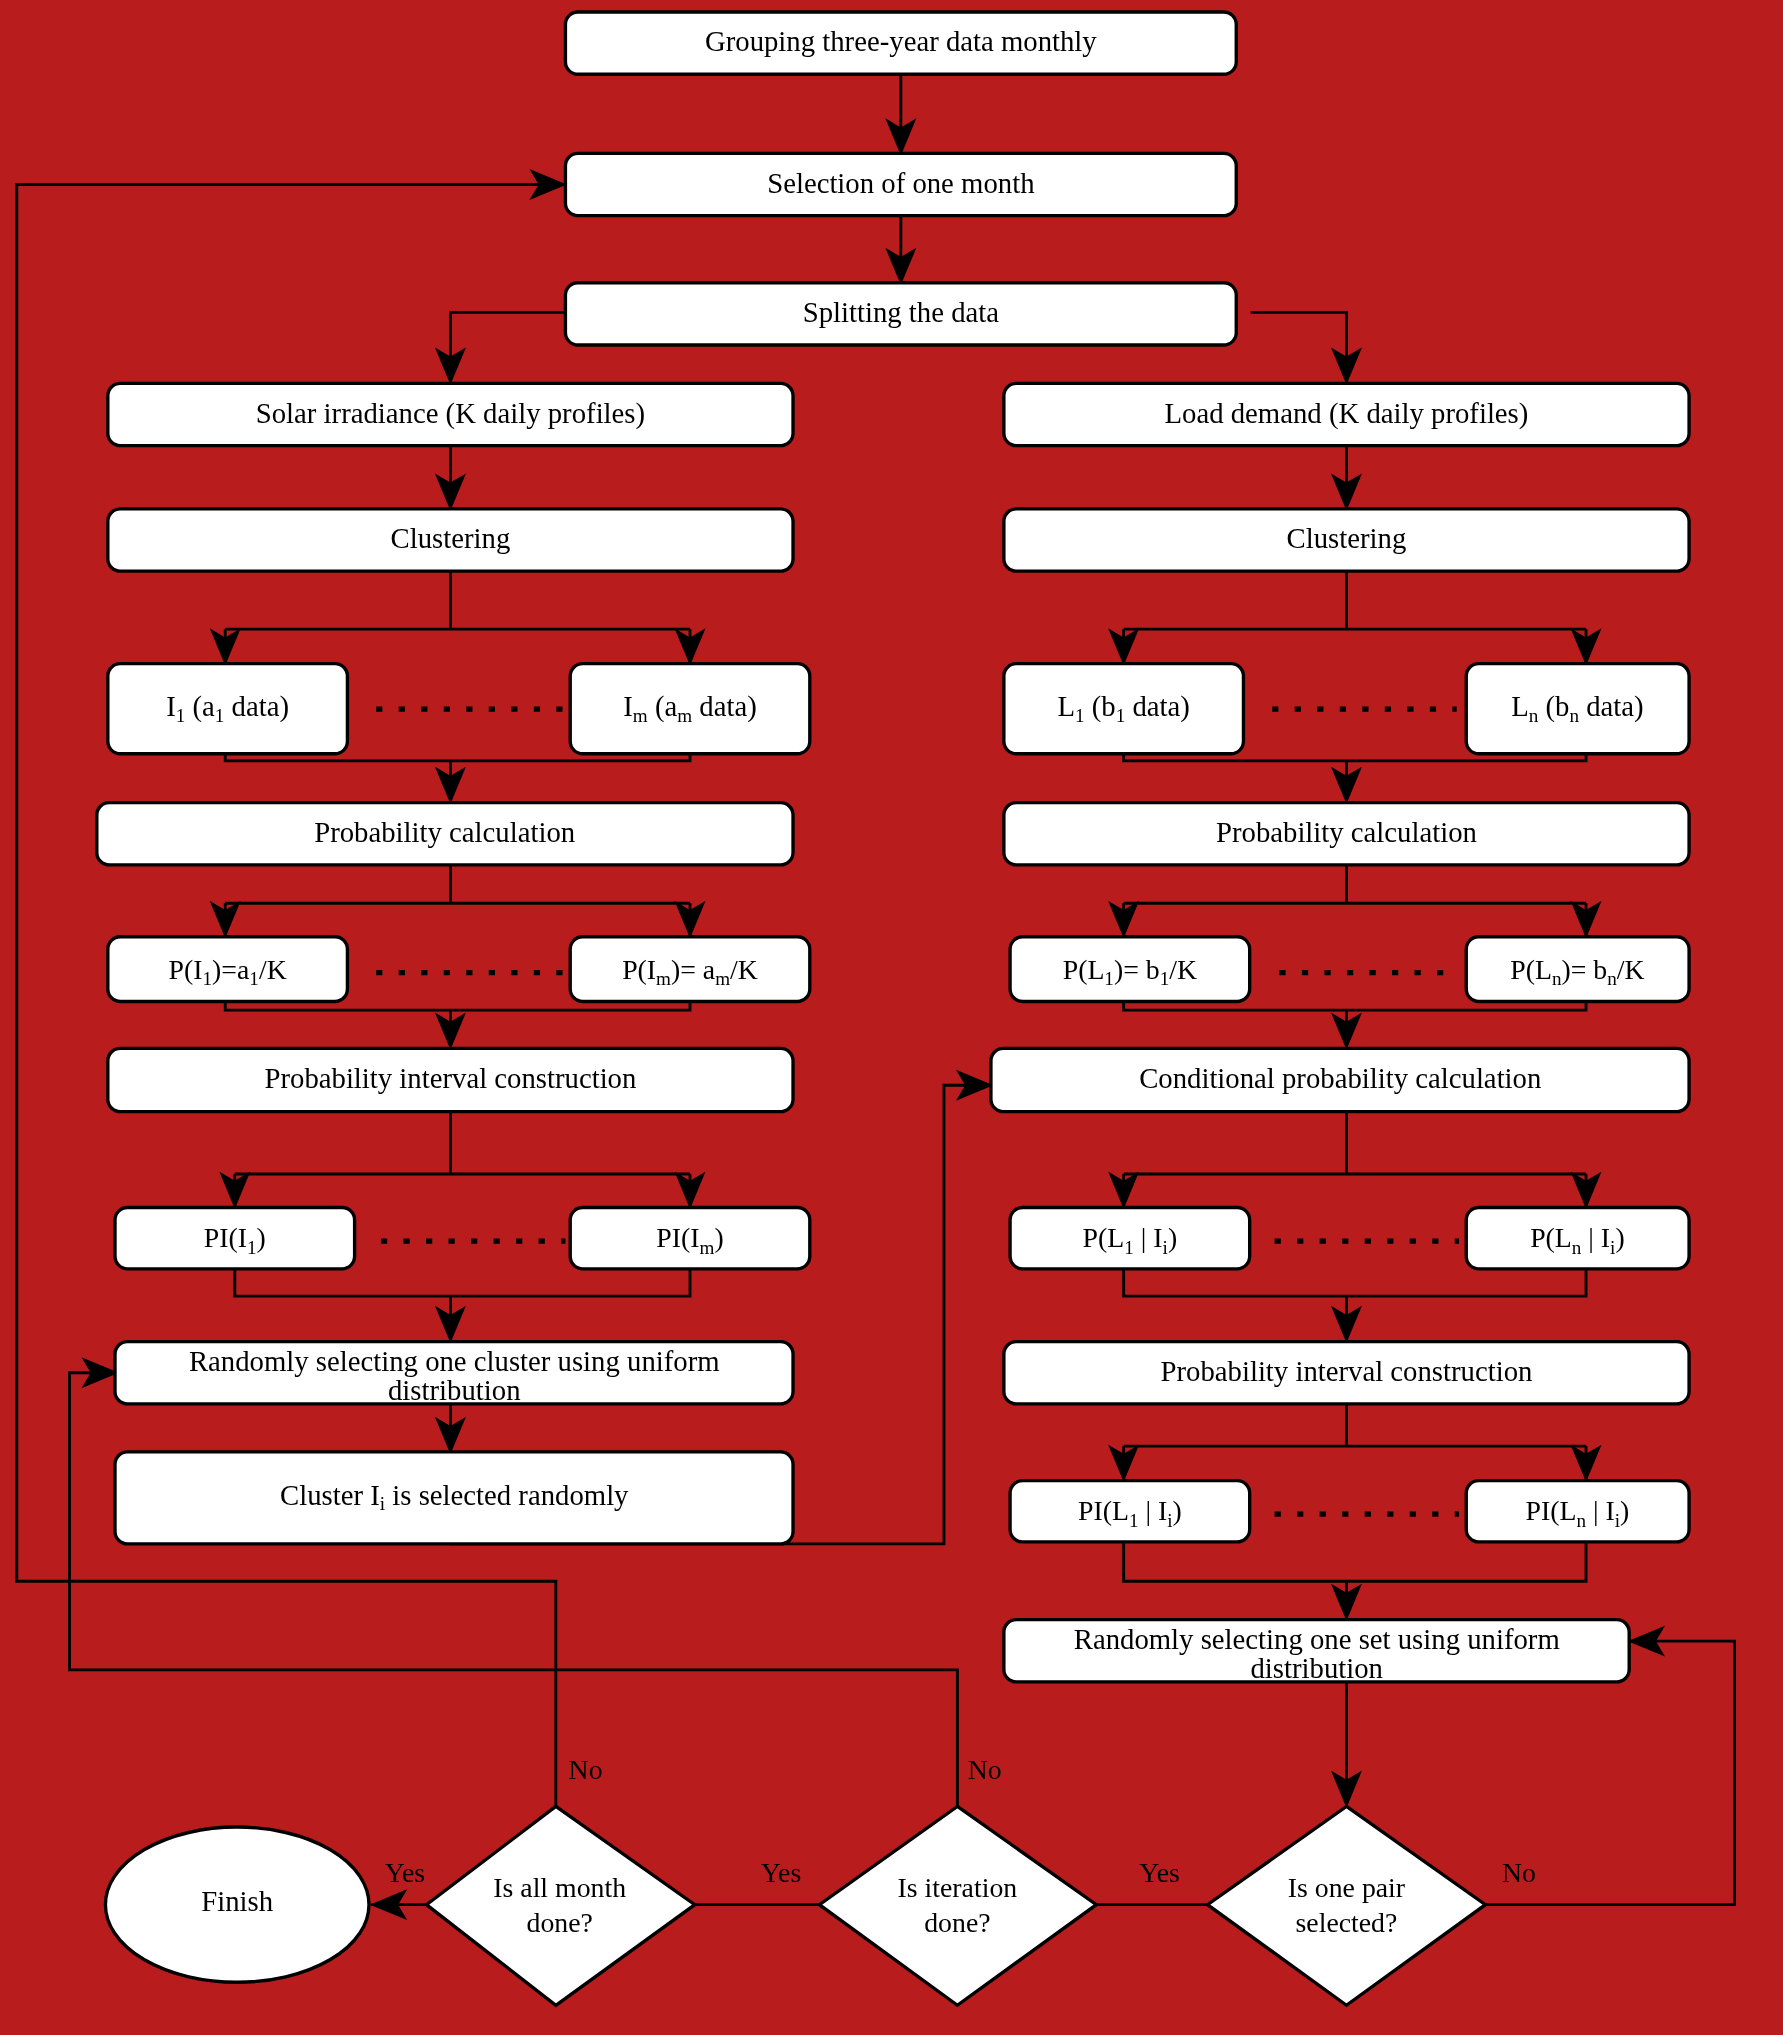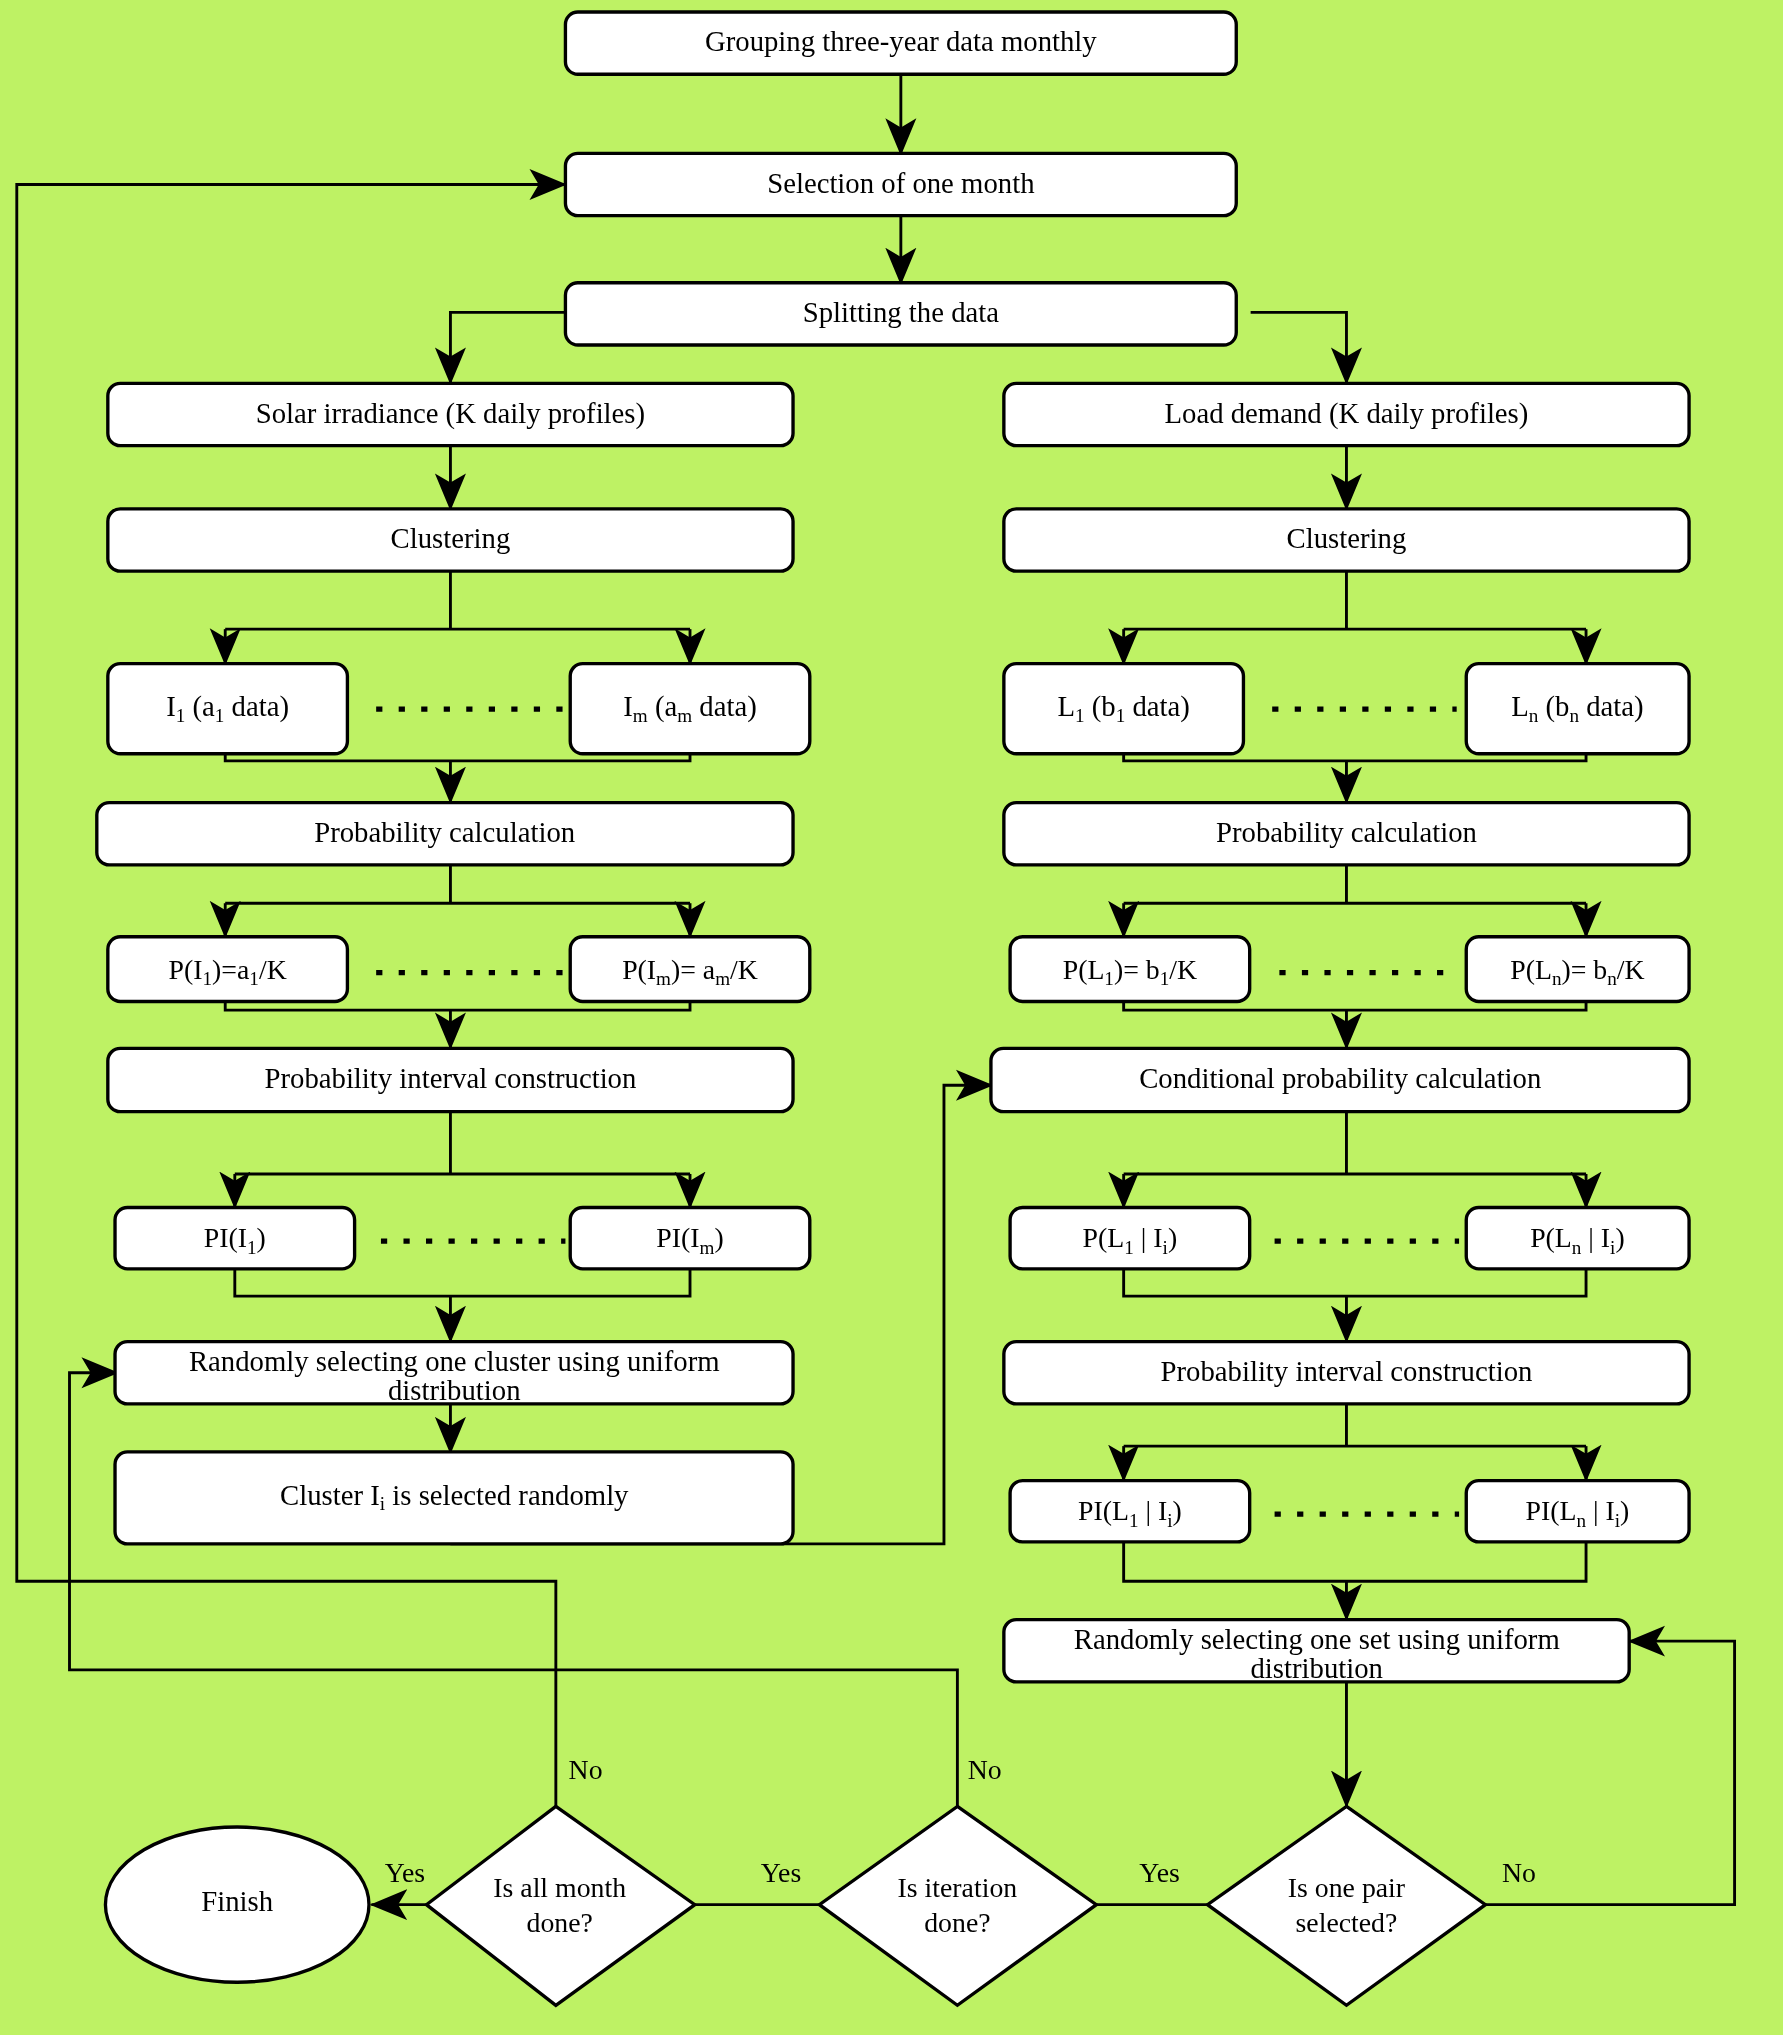--- a/index.html
+++ b/index.html
@@ -1,17 +1,17 @@
 <!DOCTYPE html>
 <html style="font-size:7.7px"><head>
 <meta charset="utf-8">
 <style>
   html,body{margin:0;padding:0;background:#ffffff;}
   body{width:1783px;height:2035px;font-family:"Liberation Serif",serif;overflow:hidden;}
-  #flowchart-root{position:relative;width:1783px;height:2035px;background:#bef264;text-align:center;}
+  #flowchart-root{position:relative;width:1783px;height:2035px;background:#b91c1c;text-align:center;}
   svg.fc{position:absolute;inset:0;width:1783px;height:2035px;display:block;}
   .node-rect{fill:#ffffff;stroke:#000000;stroke-width:7;}
   .node-diamond{fill:#ffffff;stroke:#000000;stroke-width:7;}
   .node-ellipse{fill:#ffffff;stroke:#000000;stroke-width:7;}
   .edge{fill:none;stroke:#000000;stroke-width:6;}
   .dotline{stroke:#000000;stroke-width:11;stroke-linecap:butt;
            stroke-dasharray:13 34;}
   text{font-family:"Liberation Serif",serif;fill:#000;}
   .lbl{font-size:60px;text-anchor:middle;dominant-baseline:middle;}
   .lbl-sm{font-size:58px;text-anchor:middle;dominant-baseline:middle;}

